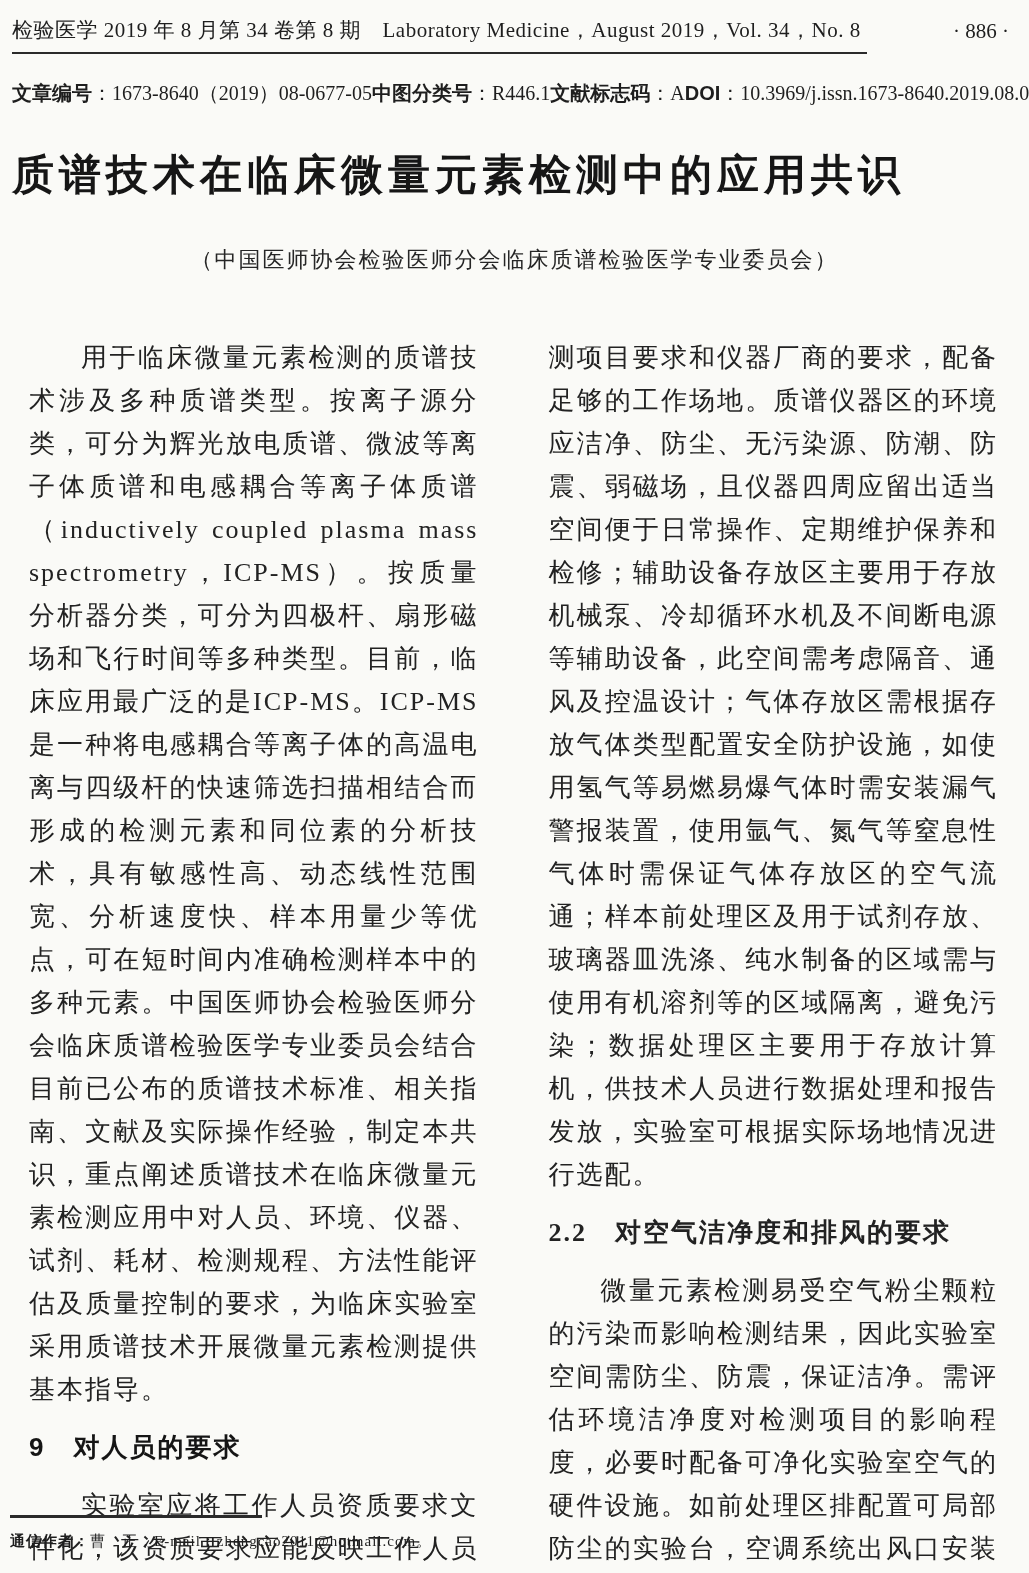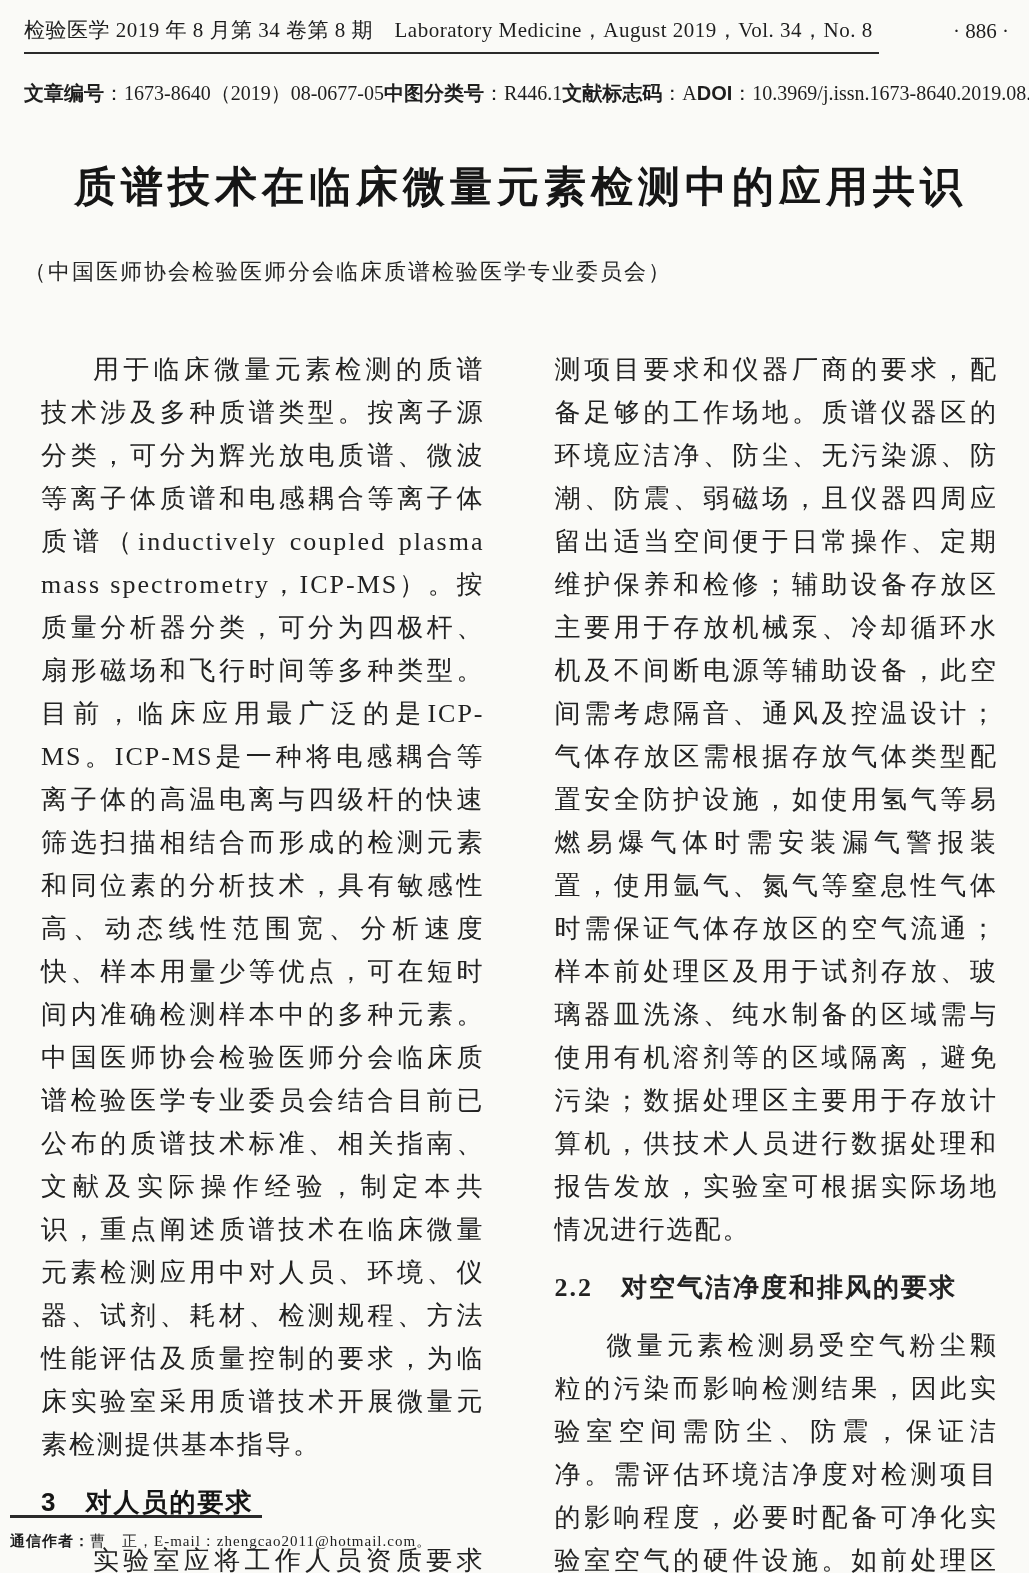--- a/index.html
+++ b/index.html
@@ -8,21 +8,21 @@
     background: #fafaf7;
     color: #1e1e1e;
     font-family: "Liberation Serif", "DejaVu Serif", serif;
     overflow: hidden;
     position: relative;
   }
   .page {
     width: 1029px; height: 1573px;
     position: relative;
     box-sizing: border-box;
-    padding: 16px 12px 0 24px;
+    padding: 16px 12px 0 12px;
   }
   
   .running-head {
     display: flex;
     justify-content: space-between;
     align-items: flex-end;
     padding-right: 2px;
   }
   .journal-line {
     font-size: 21px;
@@ -44,30 +44,31 @@
     font-size: 20px;
     white-space: nowrap;
     padding-right: 2px;
   }
   .meta-label {
     font-family: "Liberation Sans", "DejaVu Sans", sans-serif;
     font-weight: 700;
   }
   
   .article-title {
-    margin-top: 52px;
-    text-align: center;
+    margin-top: 40px;
+    text-align: left;
     font-family: "Liberation Sans", "DejaVu Sans", sans-serif;
     font-weight: 800;
     font-size: 42px;
     letter-spacing: 5px;
     color: #161616;
   }
   .article-byline {
     margin-top: 42px;
+    text-align: center;
     font-size: 22px;
     letter-spacing: 2px;
     color: #262626;
   }
   
   .columns {
     margin-top: 46px;
     display: flex;
     gap: 40px;
     padding: 0 4px 0 2px;
@@ -131,21 +132,21 @@
   </div>
 
   <div class="article-title">质谱技术在临床微量元素检测中的应用共识</div>
 
   <div class="article-byline">（中国医师协会检验医师分会临床质谱检验医学专业委员会）</div>
 
   <div class="columns">
 
     <div class="col">
       <p class="para">用于临床微量元素检测的质谱技术涉及多种质谱类型。按离子源分类，可分为辉光放电质谱、微波等离子体质谱和电感耦合等离子体质谱（inductively coupled plasma mass spectrometry，ICP-MS）。按质量分析器分类，可分为四极杆、扇形磁场和飞行时间等多种类型。目前，临床应用最广泛的是ICP-MS。ICP-MS是一种将电感耦合等离子体的高温电离与四级杆的快速筛选扫描相结合而形成的检测元素和同位素的分析技术，具有敏感性高、动态线性范围宽、分析速度快、样本用量少等优点，可在短时间内准确检测样本中的多种元素。中国医师协会检验医师分会临床质谱检验医学专业委员会结合目前已公布的质谱技术标准、相关指南、文献及实际操作经验，制定本共识，重点阐述质谱技术在临床微量元素检测应用中对人员、环境、仪器、试剂、耗材、检测规程、方法性能评估及质量控制的要求，为临床实验室采用质谱技术开展微量元素检测提供基本指导。</p>
-      <p class="sec-h1">3　对人员的要求</p>
+      <p class="sec-h1">9　对人员的要求</p>
       <p class="para"><span>实验室应将工作人员资质要求文件化，该资质要求应能反映工作人员与其所承担的工作相适应的教育经历、培训经历、工作经验和操作技能</span><sup class="ref">[1]</sup><span>。</span></p>
       <p class="para"><span>建议配备具有分析化学、卫生检验或临床检验等相关教育背景和工作经历的研发人员和经过培训的操作人员。操作人员在上岗前需经系统性的理论和操作培训，并通过相应的知识技能考核，证明其具备与工作相关的理论知识和操作能力</span></p>
 
     </div>
 
     <div class="col">
       <p class="para-cont">测项目要求和仪器厂商的要求，配备足够的工作场地。质谱仪器区的环境应洁净、防尘、无污染源、防潮、防震、弱磁场，且仪器四周应留出适当空间便于日常操作、定期维护保养和检修；辅助设备存放区主要用于存放机械泵、冷却循环水机及不间断电源等辅助设备，此空间需考虑隔音、通风及控温设计；气体存放区需根据存放气体类型配置安全防护设施，如使用氢气等易燃易爆气体时需安装漏气警报装置，使用氩气、氮气等窒息性气体时需保证气体存放区的空气流通；样本前处理区及用于试剂存放、玻璃器皿洗涤、纯水制备的区域需与使用有机溶剂等的区域隔离，避免污染；数据处理区主要用于存放计算机，供技术人员进行数据处理和报告发放，实验室可根据实际场地情况进行选配。</p>
       <p class="sec-h2">2.2　对空气洁净度和排风的要求</p>
       <p class="para">微量元素检测易受空气粉尘颗粒的污染而影响检测结果，因此实验室空间需防尘、防震，保证洁净。需评估环境洁净度对检测项目的影响程度，必要时配备可净化实验室空气的硬件设施。如前处理区排配置可局部防尘的实验台，空调系统出风口安装空气过滤器，窗户安装防尘网。样本处理区、辅助设备存放区和质谱仪器区需安装通风系统，进行通风换气，排放热气和废气，连接质谱仪的排风出口应设计有预防雨水倒灌的构造，质谱仪与排风管接口处应设计有预防冷凝水灌入的构造。</p>
 

